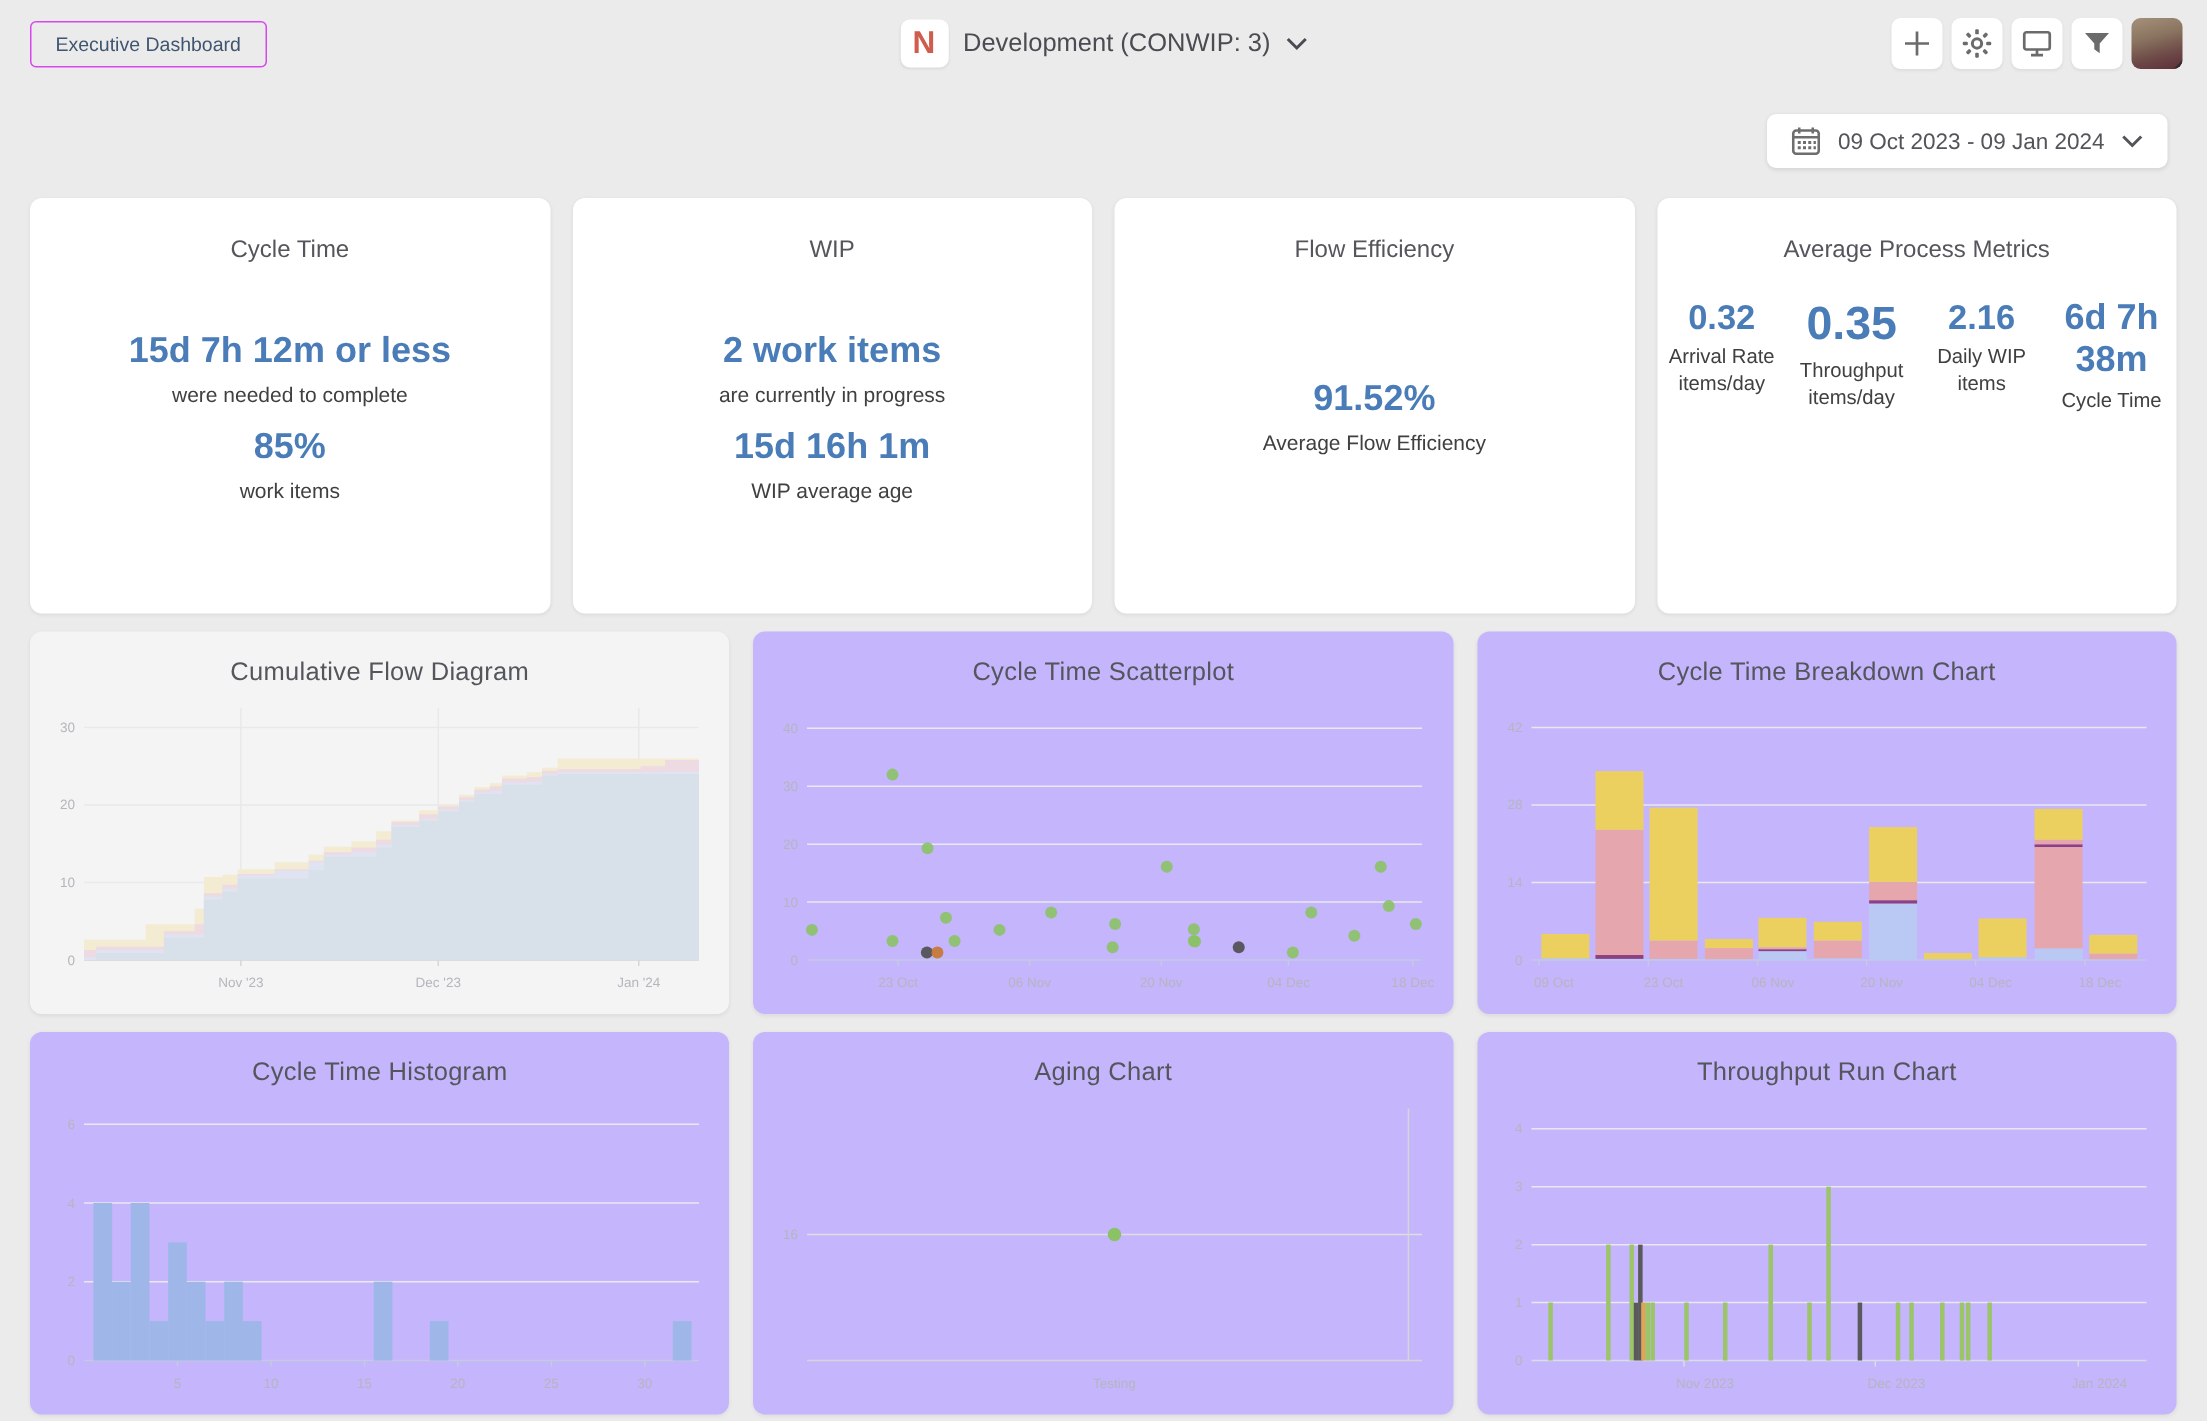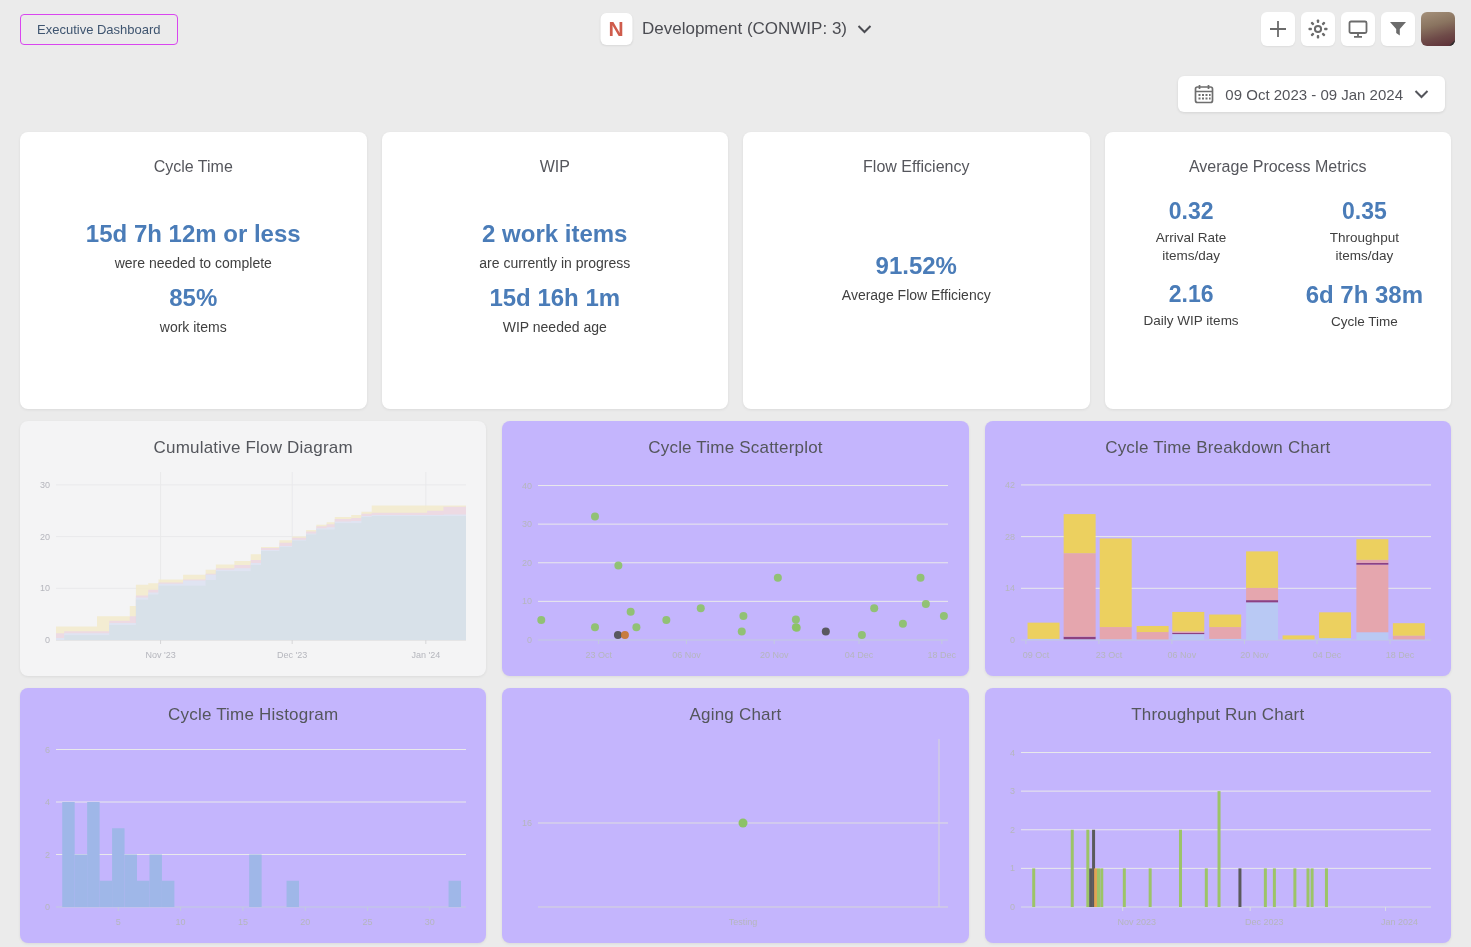--- a/index.html
+++ b/index.html
@@ -35,21 +35,21 @@
   
   .cards-row{display:flex;gap:15px;padding:12px 20px 0;}
   .metric-card{background:#fff;border-radius:8px;box-shadow:0 1px 3px rgba(0,0,0,.07);
     width:346.5px;height:277px;text-align:center;box-sizing:border-box;}
   .card-title{font-size:16px;color:#55565c;margin-top:26px;}
   .big-val{font-size:24px;font-weight:700;color:#4a7cb8;}
   .sub-label{font-size:14px;color:#404040;margin-top:7px;}
   .mc-rows .v1{margin-top:44px;}
   .mc-rows .v2{margin-top:13px;}
   .mc-single .v1{margin-top:76px;}
-  .metric-grid{display:grid;grid-template-columns:1fr 1fr;margin-top:22px;row-gap:16px;}
+  .metric-grid{display:grid;grid-template-columns:1fr 1fr 1fr 1fr;margin-top:22px;row-gap:16px;}
   .metric-grid .cell .sub-label{max-width:112px;margin:4px auto 0;line-height:1.35;font-size:13.5px;}
   
   .charts-grid{display:grid;grid-template-columns:repeat(3,1fr);gap:16px;padding:12px 20px 0;}
   .chart-card{background:#c4b5fd;border-radius:8px;box-shadow:0 1px 3px rgba(0,0,0,.07);
     height:255px;box-sizing:border-box;cursor:pointer;}
   .chart-card.dim{background:#f4f4f5;}
   .chart-title{font-size:17px;color:#54565c;text-align:center;margin:17px 0 6px;letter-spacing:.2px;}
   .chart-card svg{display:block;margin:0 auto;}
 </style>
 </head>
@@ -139,38 +139,38 @@
     <div class="sub-label">were needed to complete</div>
     <div class="big-val v2">85%</div>
     <div class="sub-label">work items</div>
   </div>
 
   <div class="metric-card mc-rows">
     <div class="card-title">WIP</div>
     <div class="big-val v1">2 work items</div>
     <div class="sub-label">are currently in progress</div>
     <div class="big-val v2">15d 16h 1m</div>
-    <div class="sub-label">WIP needed age</div>
+    <div class="sub-label">WIP average age</div>
   </div>
 
   <div class="metric-card mc-single">
     <div class="card-title">Flow Efficiency</div>
     <div class="big-val v1">91.52%</div>
     <div class="sub-label">Average Flow Efficiency</div>
   </div>
 
   <div class="metric-card">
     <div class="card-title">Average Process Metrics</div>
     <div class="metric-grid">
       <div class="cell">
         <div class="big-val" style="font-size:23px">0.32</div>
         <div class="sub-label">Arrival Rate items/day</div>
       </div>
       <div class="cell">
-        <div class="big-val" style="font-size:23px">0.35</div>
+        <div class="big-val" style="font-size:31px">0.35</div>
         <div class="sub-label">Throughput items/day</div>
       </div>
       <div class="cell">
         <div class="big-val" style="font-size:23px">2.16</div>
         <div class="sub-label">Daily WIP items</div>
       </div>
       <div class="cell">
         <div class="big-val" style="font-size:24px">6d 7h 38m</div>
         <div class="sub-label">Cycle Time</div>
       </div>

